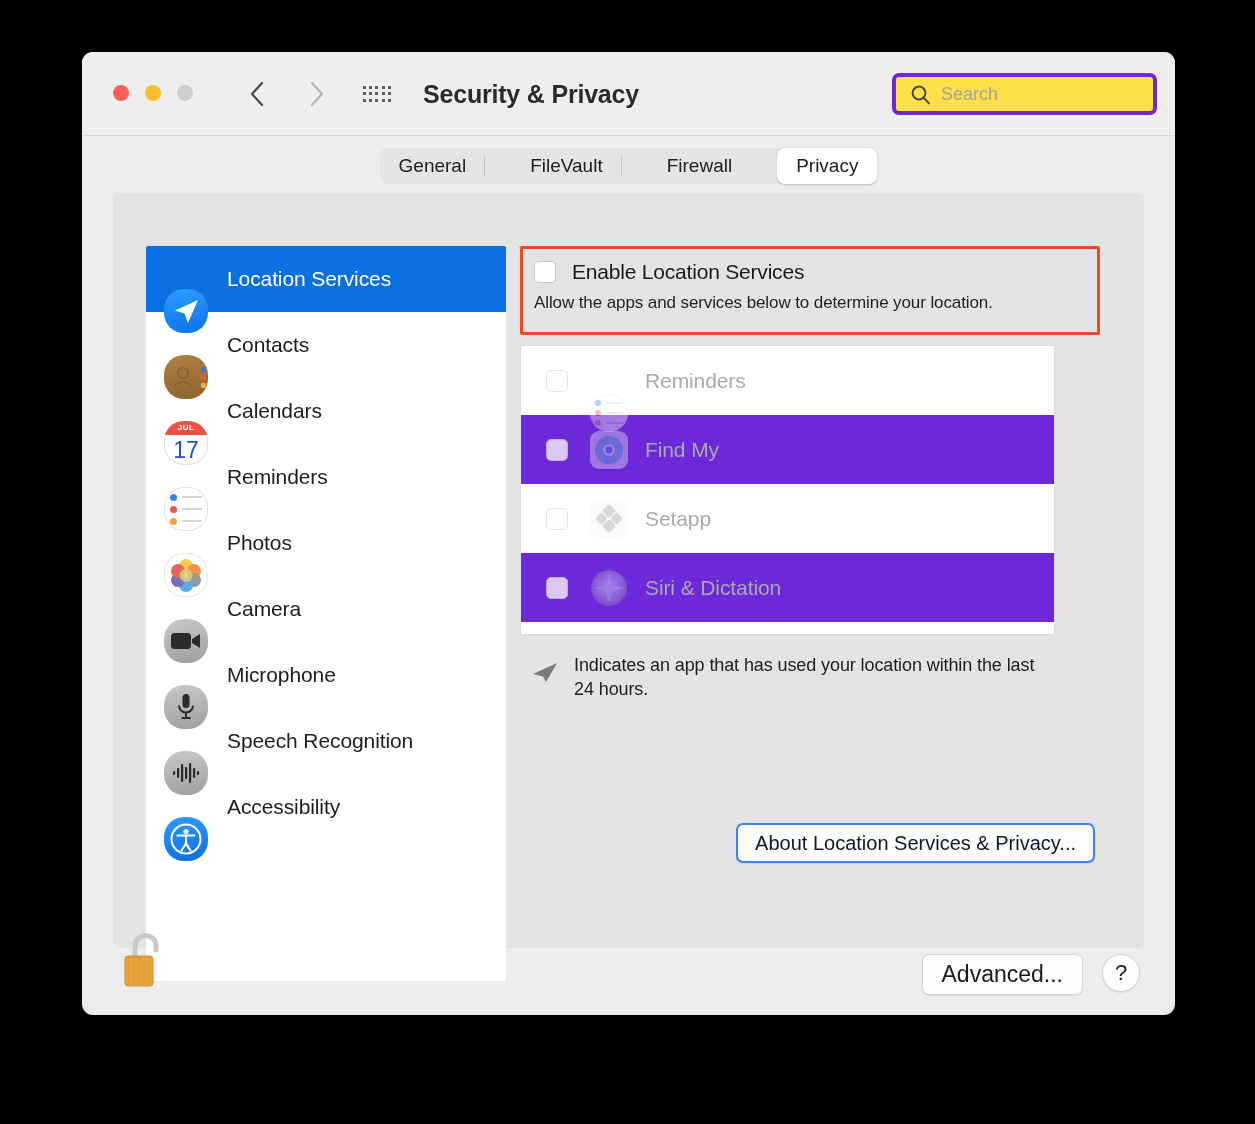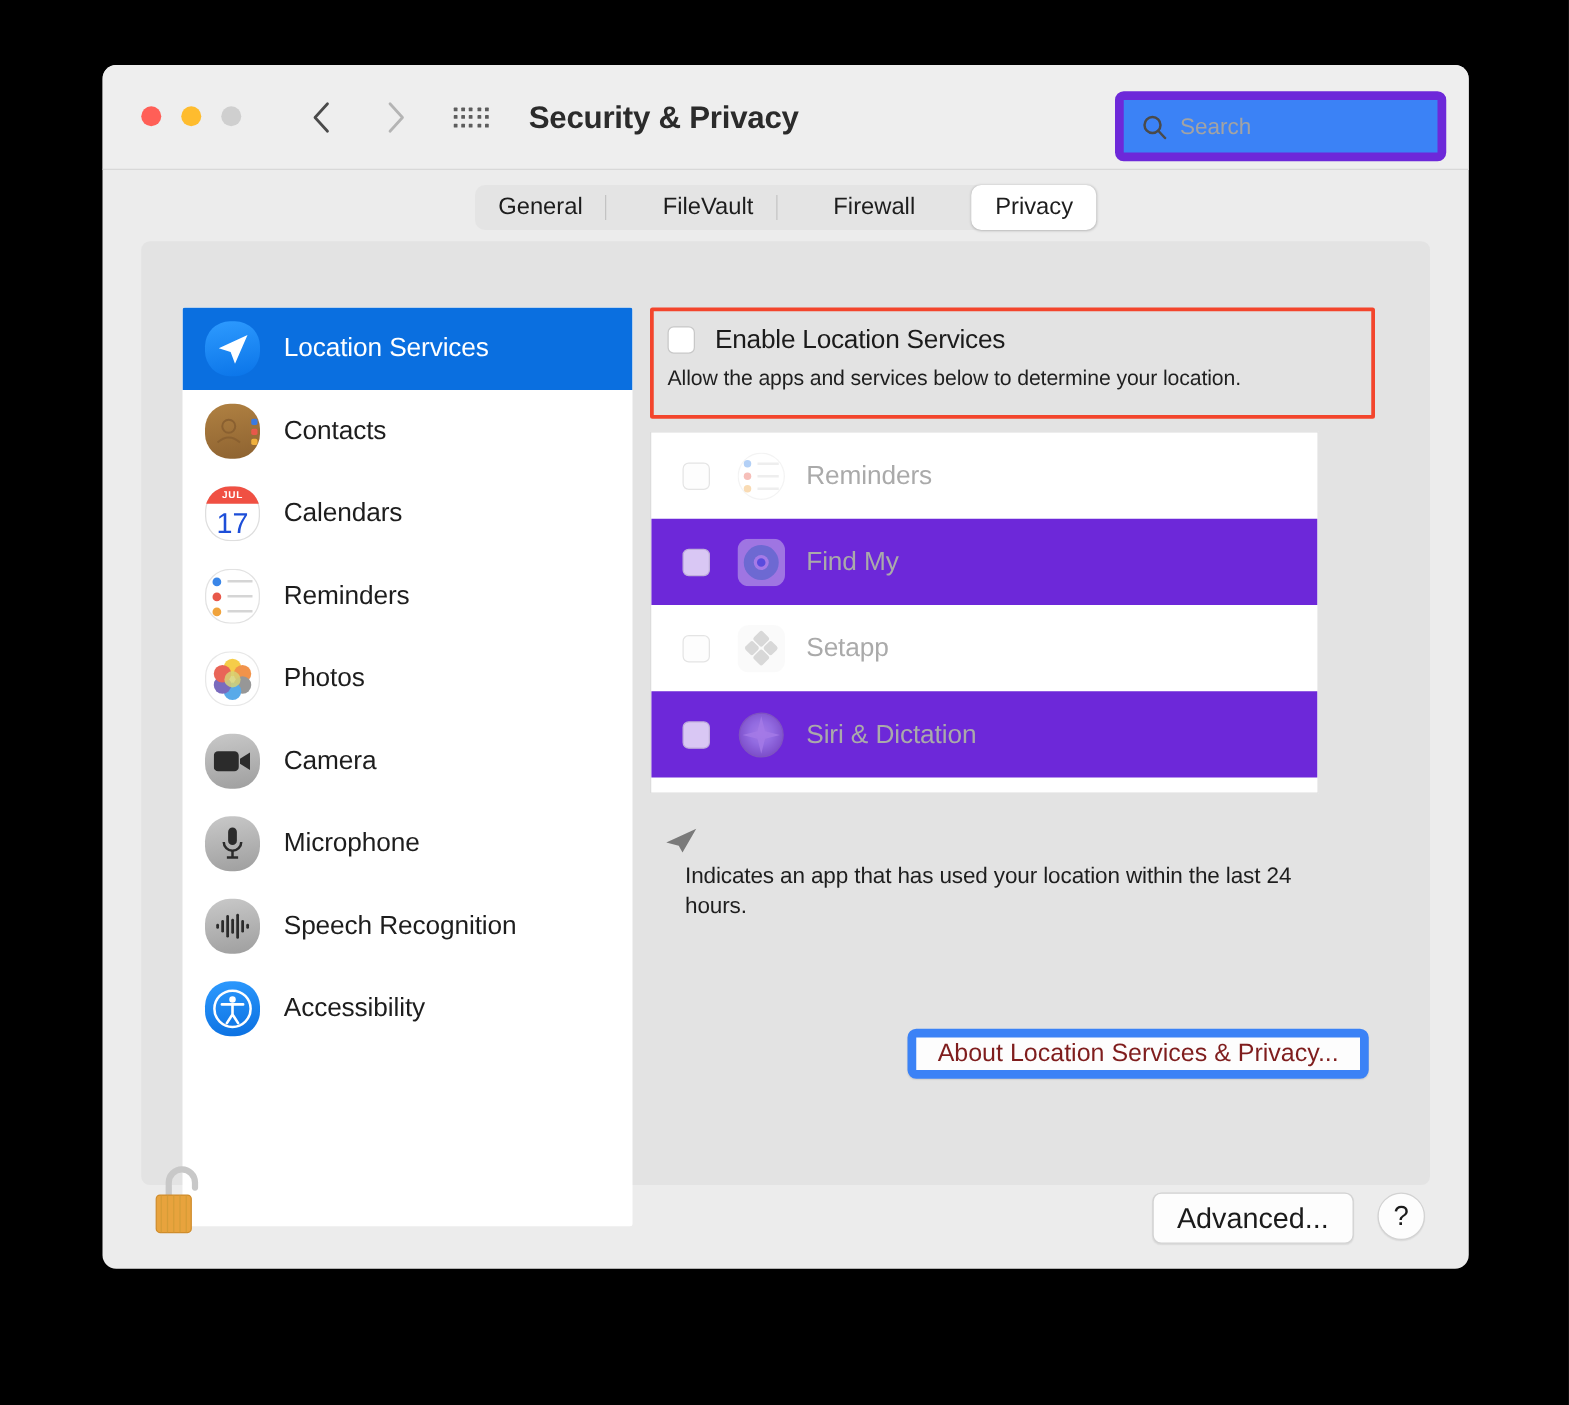--- a/index.html
+++ b/index.html
@@ -53,23 +53,23 @@
   #grid-icon i { background: #5d5d5d; border-radius: 0.5px; width: 3px; height: 3px; align-self:center; justify-self:center;}
 
   #win-title {
     position: absolute; left: 341px; top: 28px;
     font-size: 25px; font-weight: bold; color: #2b2b2b;
     letter-spacing: -0.2px;
   }
 
   #search-box {
     position: absolute; right: 18px; top: 21px;
-    width: 265px; height: 56px;
-    background: #3b82f6;
-    border: 7px solid #6d28d9;
+    width: 265px; height: 42px;
+    background: #fde047;
+    border: 4px solid #6d28d9;
     border-radius: 7px;
     display: flex; align-items: center;
   }
   #search-box .sicon { margin-left: 14px; margin-right: 10px; display:flex; }
   #search-input {
     border: none; outline: none; background: transparent;
     font-family: "Liberation Sans", sans-serif;
     font-size: 18px; color: #333; width: 190px;
   }
   #search-input::placeholder { color: #a3a3a3; }
@@ -131,21 +131,21 @@
   }
   .srow.selected { background: #0a6fe0; }
   .srow .slabel {
     font-size: 21px; color: #1d1d1d; margin-left: 19px;
     letter-spacing: -0.1px;
   }
   .srow.selected .slabel { color: #fff; }
   .sicon-box { width: 44px; height: 44px; flex: none; position: relative; }
 
   
-  .ic { width: 44px; height: 44px; border-radius: 20px; position: relative; overflow: hidden; }
+  .ic { width: 44px; height: 44px; border-radius: 20px; position: relative; overflow: hidden; margin-top: 32px; }
   .ic-loc { background: linear-gradient(170deg,#2e9bff,#0a74e8); }
   .ic-contacts { background: linear-gradient(170deg,#b08142,#8d6230); }
   .ic-cal { background: #fff; box-shadow: 0 0 0 1px #dedede inset; }
   .ic-cal .cal-top { height: 14px; background: #f05043; color:#fff; font-size:8px; font-weight:bold; text-align:center; line-height:14px; letter-spacing:.5px;}
   .ic-cal .cal-day { font-size: 23px; color:#1d4ed8; text-align:center; line-height:30px; font-weight:400;}
   .ic-rem { background: #fff; box-shadow: 0 0 0 1px #e2e2e2 inset; display:flex; flex-direction:column; justify-content:center; gap:5px; padding:0 6px;}
   .ic-rem .rline { display:flex; align-items:center; gap:5px; }
   .ic-rem .dot { width:7px; height:7px; border-radius:50%; flex:none;}
   .ic-rem .bar { height:2px; background:#d5d5d5; flex:1;}
   .ic-photos { background:#fff; box-shadow: 0 0 0 1px #e8e8e8 inset;}
@@ -190,32 +190,32 @@
     width: 22px; height: 22px; border-radius: 5px;
     background: #fdfdfd; border: 1px solid #dcdcdc; flex: none;
     opacity: .75;
   }
   .aicon { width: 38px; height: 38px; margin-left: 22px; flex: none; opacity: .38; }
   .alabel { font-size: 21px; color: #aaaaaa; margin-left: 17px; letter-spacing: -0.1px;}
 
   #note {
     position: absolute; left: 12px; top: 407px;
     width: 520px;
-    display: flex; align-items: flex-start; flex-direction: column;
+    display: flex; align-items: flex-start;
   }
   #note .arrow { margin-top: 8px; flex: none; }
   #note-text { font-size: 18px; color: #1e1e1e; margin-left: 16px; line-height: 1.35; letter-spacing: -0.1px;}
 
   #about-btn {
     position: absolute; right: 17px; bottom: 0px;
     height: 40px; padding: 0 17px;
     background: #fdfdfd;
-    border: 7px solid #3b82f6;
+    border: 2px solid #3b82f6;
     border-radius: 7px;
-    font-size: 20px; color: #7f1d1d;
+    font-size: 20px; color: #0f172a;
     display: flex; align-items: center;
     box-shadow: 0 1px 1px rgba(0,0,0,0.08);
     font-family: "Liberation Sans", sans-serif;
   }
 
   
   #bottombar { position: absolute; left: 0; bottom: 0; width: 100%; height: 67px; }
   #lock-icon { position: absolute; left: 35px; top: -19px; }
   #lock-text {
     position: absolute; left: 93px; top: 12px;

